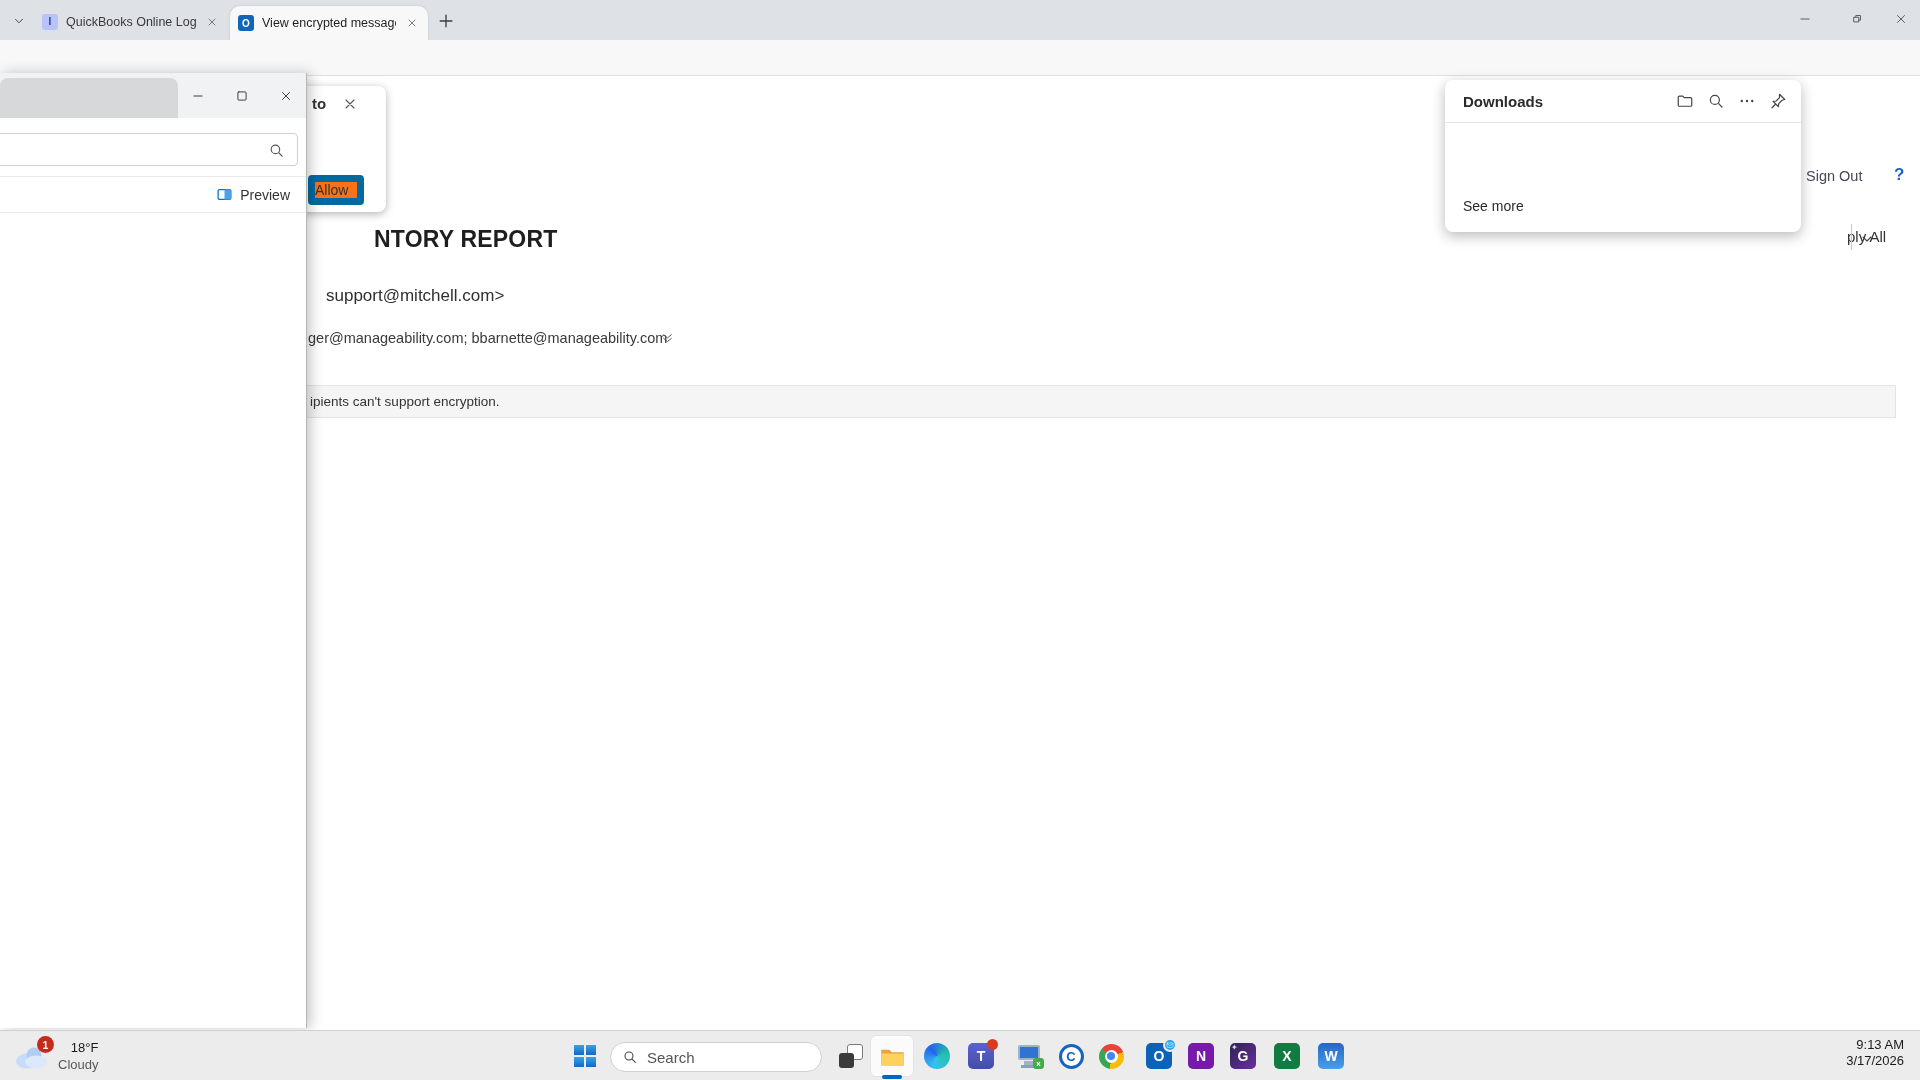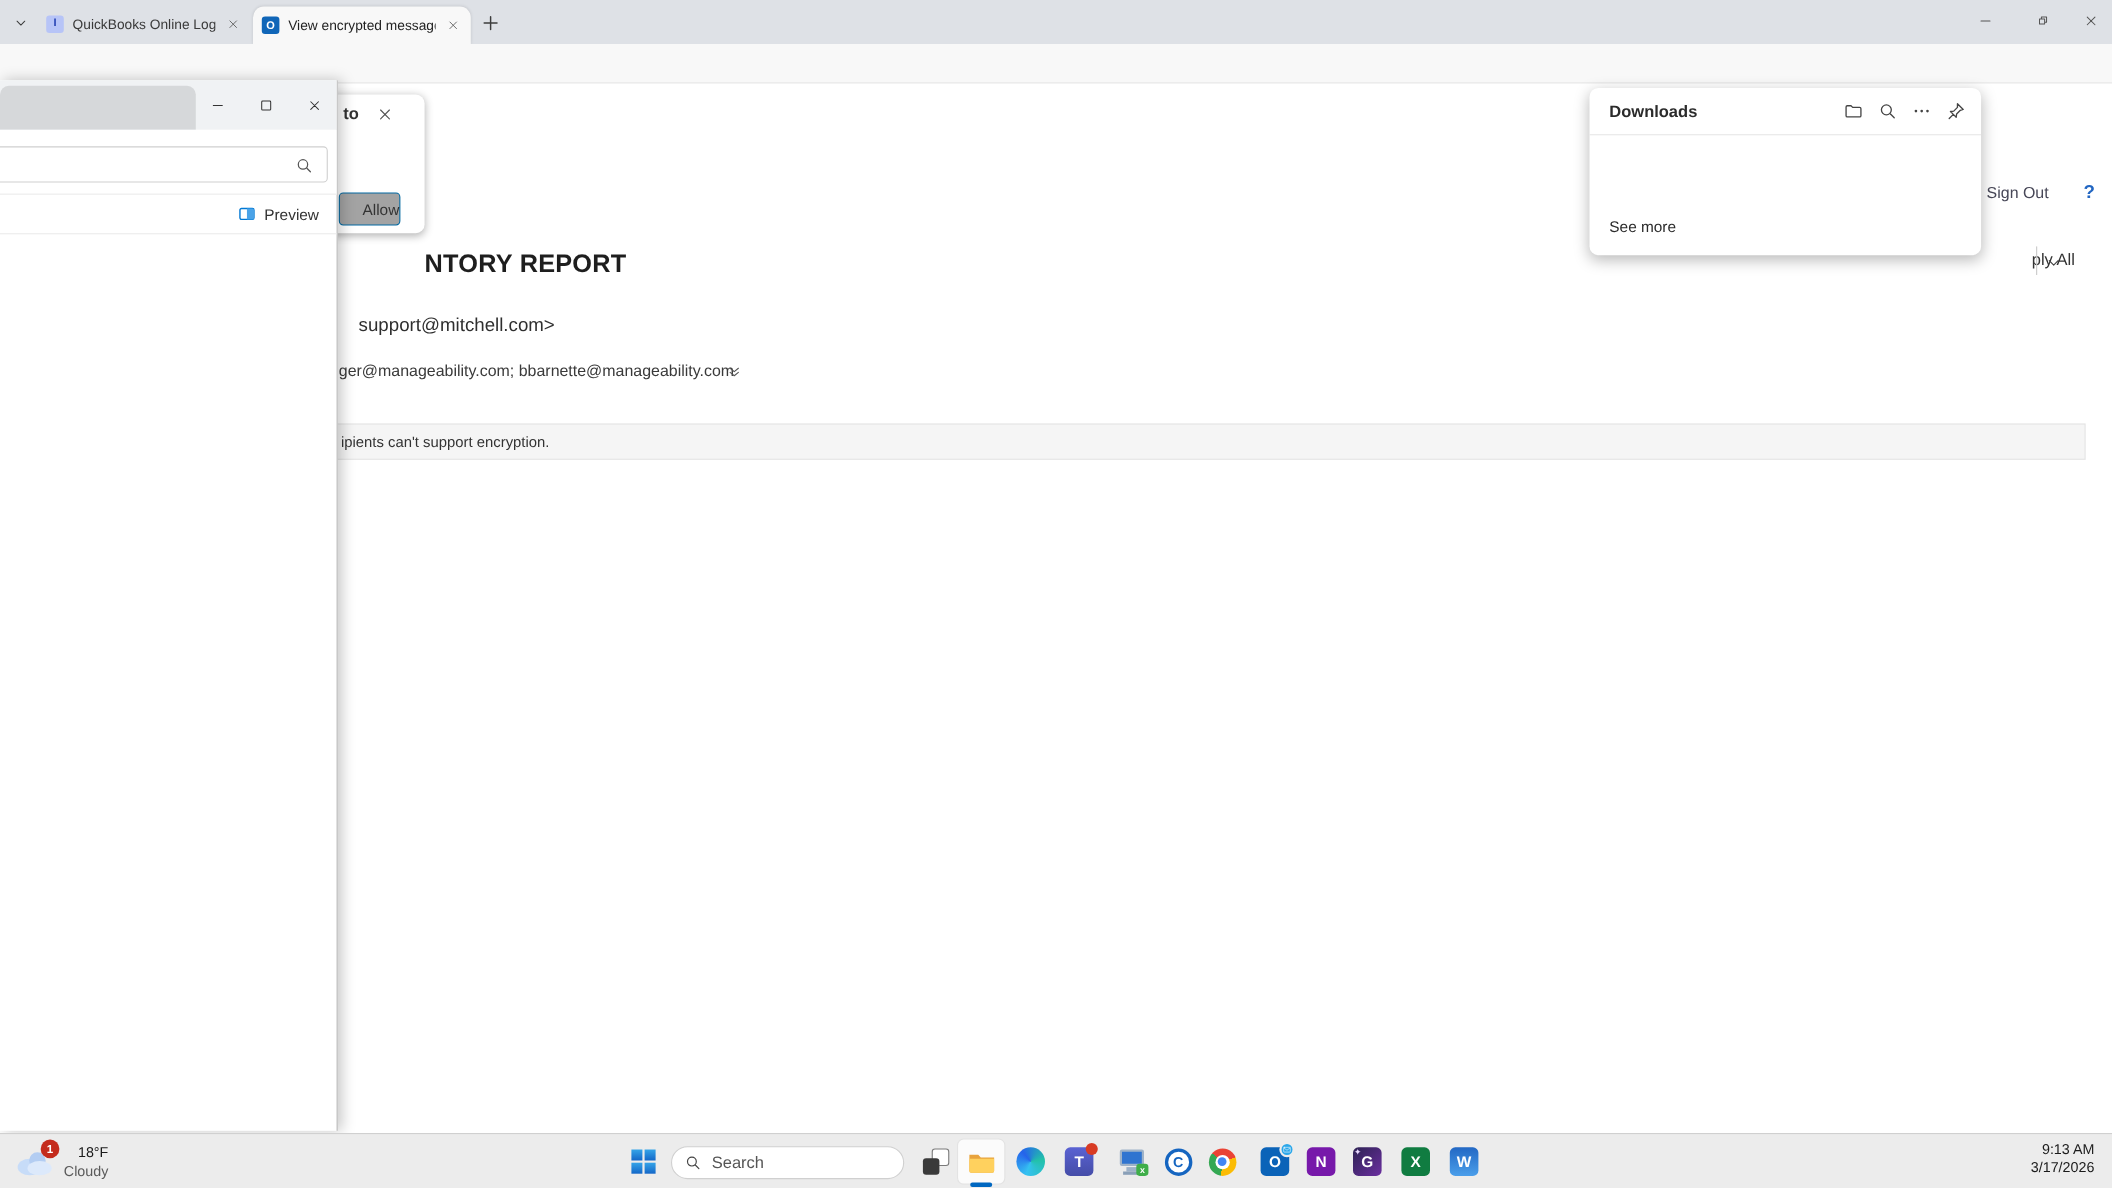--- a/index.html
+++ b/index.html
@@ -37,39 +37,39 @@
     background:radial-gradient(circle at 50% 42%, #eecdaa 0 44%, #d9b27c 46% 100%); border:1px solid #cfcfcf; }
   .chatpill { left:1740px; top:44px; height:29px; padding:0 10px; background:#ececec; border-radius:14px; display:flex; align-items:center; gap:6px; }
   .copilot { width:18px; height:18px; border-radius:50%;
     background:conic-gradient(#ff5f2b,#ffbe3d,#7a6bf5,#2aa4f4,#ff5f2b); }
   .chatlabel { font-size:14px; color:#2b2b2b; }
 
   
   .page { left:0; top:76px; width:1920px; height:954px; background:#fff; }
   .signout { left:1806px; top:92px; font-size:14.5px; color:#474757; }
   .help { left:1894px; top:89px; font-size:17px; font-weight:bold; color:#2266c2; }
-  .heading { left:386px; top:150px; font-size:23px; font-weight:700; color:#1e1e1e; letter-spacing:.2px; }
+  .heading { left:374px; top:150px; font-size:23px; font-weight:700; color:#1e1e1e; letter-spacing:.2px; }
   .replyall { left:1803px; top:152px; font-size:15px; color:#333;margin-left:44px; }
   .replysep { left:1851px; top:148px; width:1px; height:26px; background:#c9c9c9; }
   .replychev { left:1859px; top:155px; width:16px; height:16px; color:#444; }
   .fromline { left:311px; top:210px; font-size:17px; color:#2f2f2f;margin-left:15px; }
   .toline { left:308px; top:254px; font-size:14.5px; color:#3a3a3a; }
   .dblchev { left:660px; top:255px; width:16px; height:16px; color:#555; }
   .encbanner { left:270px; top:309px; width:1626px; height:33px; background:#f5f5f5; border:1px solid #e4e4e4; display:flex; align-items:center; }
   .encbanner span { margin-left:39px; font-size:13.5px; color:#333; }
   .footrule { left:270px; top:962px; width:1626px; height:1px; background:#d8d8d8; }
   .footfrag { left:307px; top:986px; font-size:15px; color:#555; }
 
   
   .permdlg { left:80px; top:86px; width:306px; height:126px; background:#fff; border-radius:8px;
     box-shadow:0 2px 8px rgba(0,0,0,.3); z-index:5; }
   .permtxt { left:232px; top:9px; font-size:15px; font-weight:700; color:#333; }
   .permclose { left:262px; top:10px; width:20px; height:20px; color:#555; }
-  .allowbtn { left:228px; top:89px; width:56px; height:30px; background:#a3a3a3; border:1px solid #0369a1; border-radius:4px;
-    font-size:14px; color:#333; display:flex; align-items:center; justify-content:flex-end; }
+  .allowbtn { left:228px; top:89px; width:56px; height:30px; background:#f97316; border:7px solid #0369a1; border-radius:4px;
+    font-size:14px; color:#333; display:flex; align-items:center; justify-content:flex-start; }
 
   
   .explorer { left:0; top:73px; width:307px; height:955px; background:#fff; border-right:1px solid #b5b5b5;
     box-shadow:4px 0 12px rgba(0,0,0,.22); z-index:10; }
   .exp-tabbar { left:0; top:0; width:306px; height:45px; background:#f0f2f4; }
   .exp-tab { left:0; top:5px; width:178px; height:40px; background:#d6d8da; border-radius:8px 8px 0 0; }
   .exp-cap { top:8px; width:36px; height:30px; color:#333; display:flex; align-items:center; justify-content:center; }
   .exp-addr { left:0; top:45px; width:306px; height:59px; background:#fff; border-bottom:1px solid #ebebeb; }
   .exp-search { left:-40px; top:15px; width:338px; height:33px; border:1px solid #cfcfcf; border-radius:4px; background:#fff; }
   .exp-search-ic { right:12px; top:8px; width:17px; height:17px; color:#555; position:absolute; }

